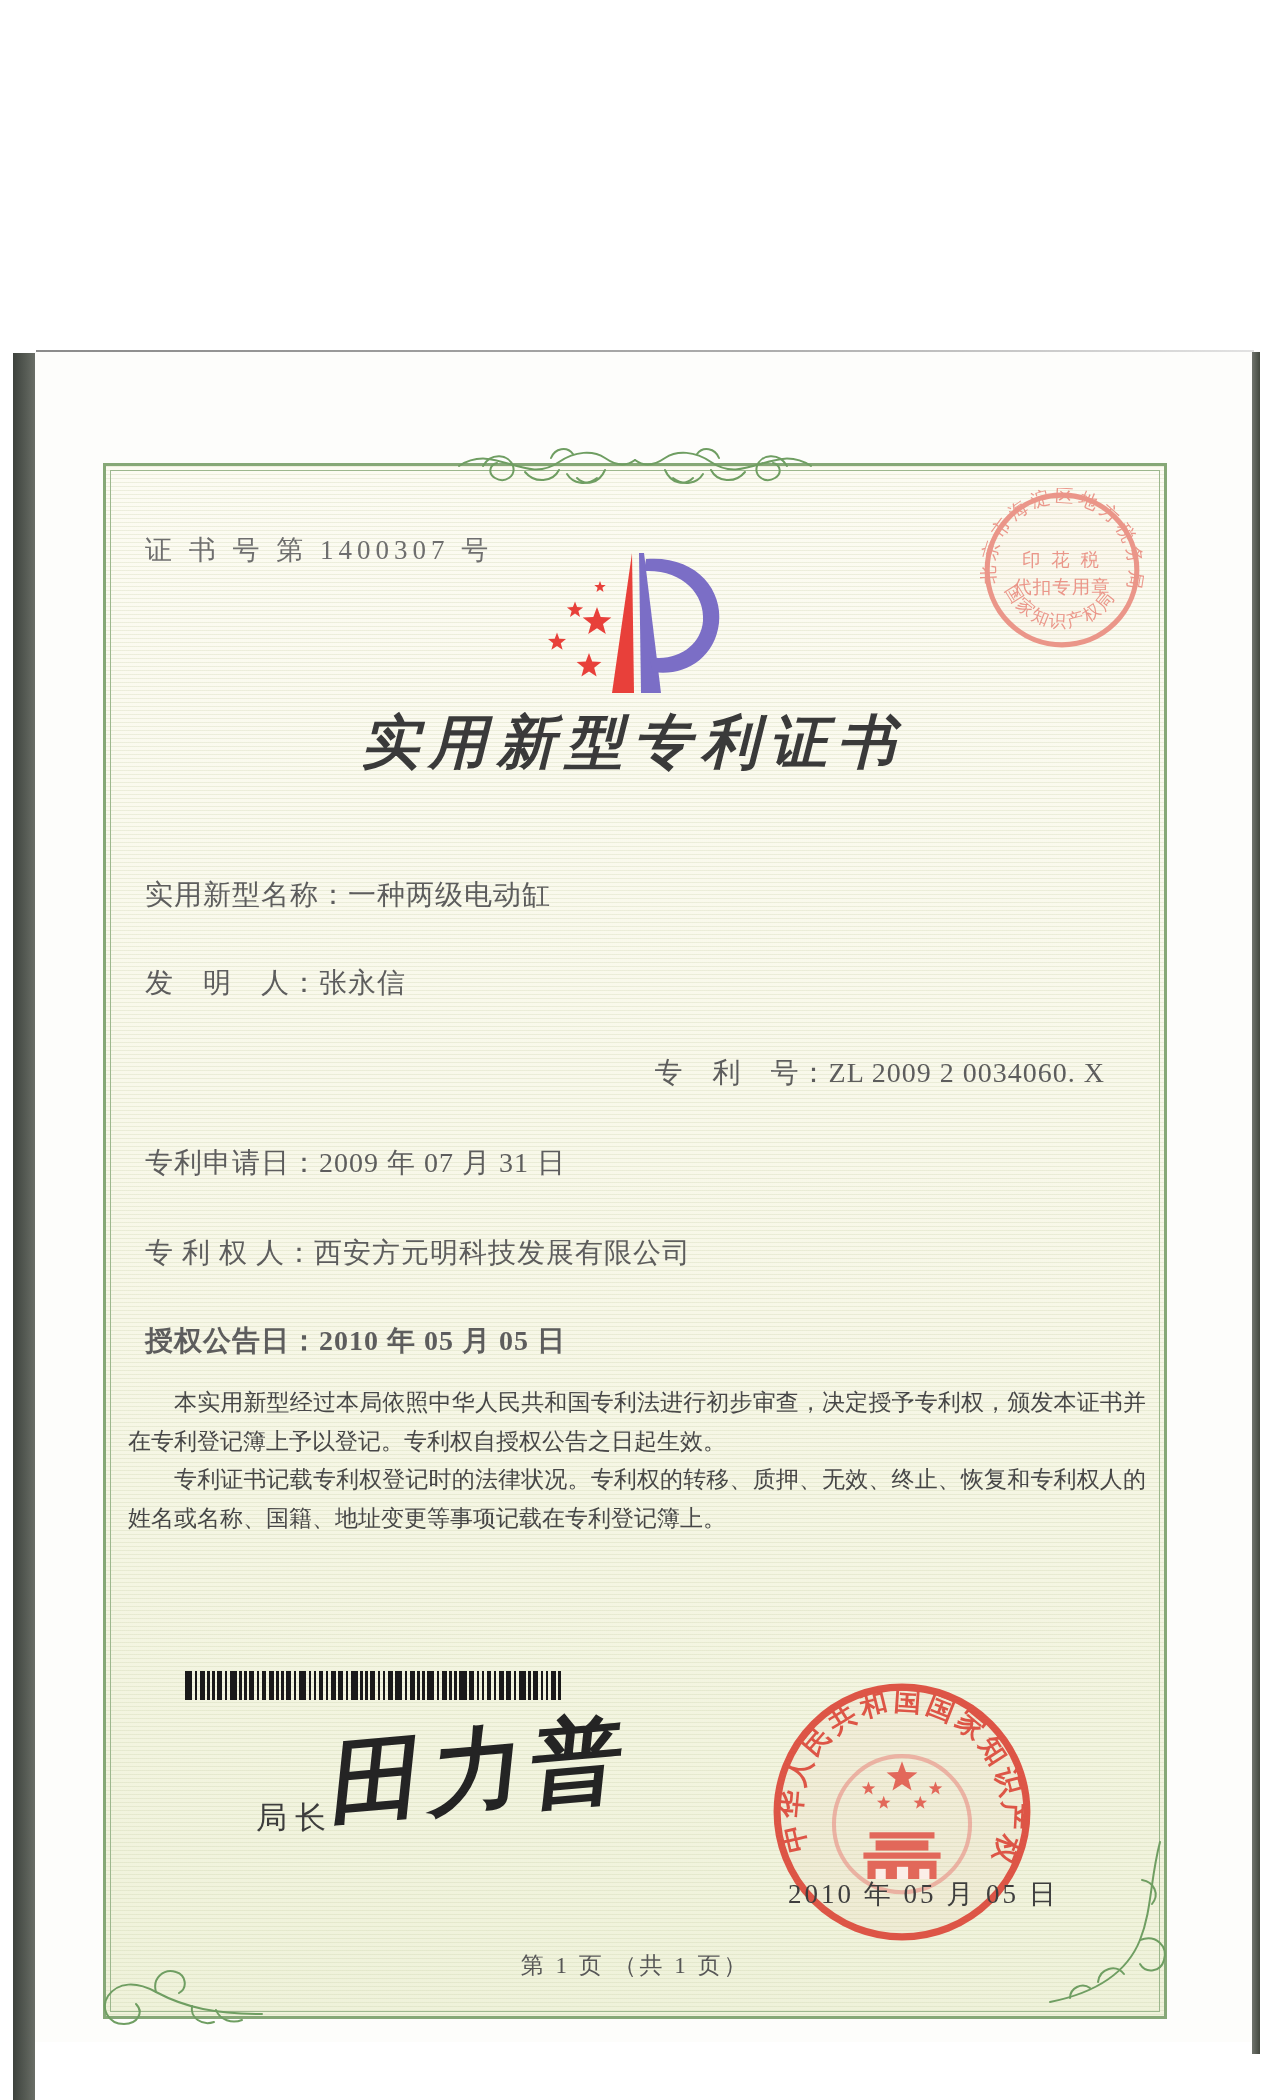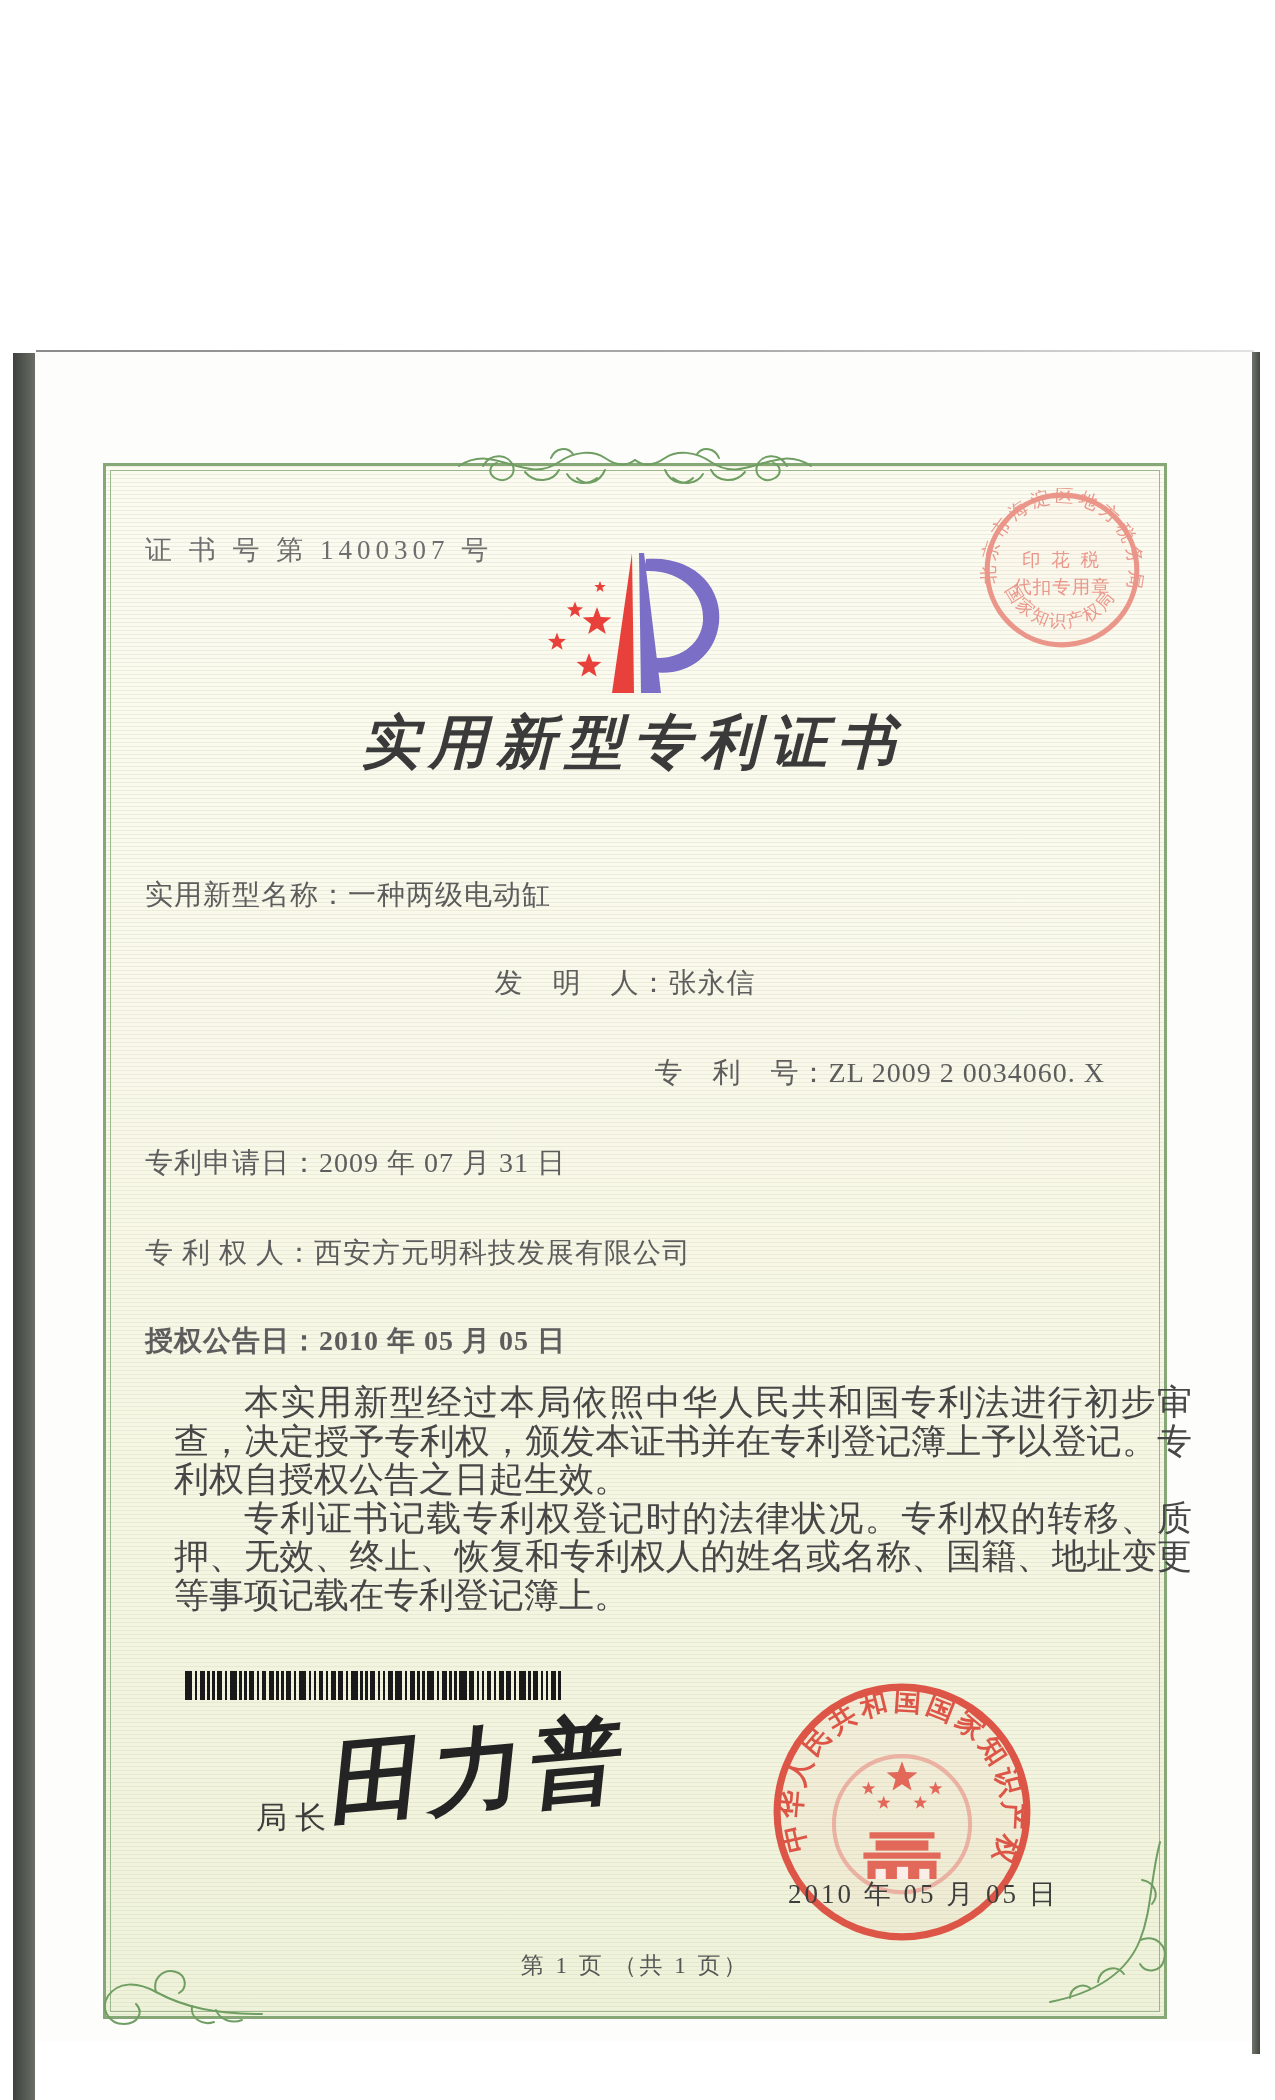--- a/index.html
+++ b/index.html
@@ -34,24 +34,24 @@
   .cert-no{left:145px;top:532px;font-size:27px;color:#6e6e6e;letter-spacing:5px;z-index:3;}
 
   .logo{left:545px;top:545px;z-index:3;}
 
   .tax-stamp{left:980px;top:488px;z-index:4;opacity:.88;}
 
   .title{left:168px;top:704px;width:930px;text-align:center;font-size:58px;font-weight:600;
     letter-spacing:10px;color:#3a3a3a;z-index:3;white-space:nowrap;font-style:italic;}
 
   .field{left:145px;width:960px;font-size:28px;color:#5d5d5d;letter-spacing:1px;z-index:3;white-space:nowrap;}
-  .f0{top:876px;} .f1{top:964px;text-align:center;} .f2{top:1054px;text-align:right;} .f3{top:1144px;} .f4{top:1234px;} .f5{top:1322px;font-weight:bold;}
-
-  .body-text{left:128px;top:1384px;width:1018px;font-size:35px;line-height:38.5px;
-    color:#474747;text-align:justify;z-index:3;margin-left:46px;}
+  .f0{top:876px;} .f1{top:964px;} .f2{top:1054px;text-align:right;} .f3{top:1144px;} .f4{top:1234px;} .f5{top:1322px;font-weight:bold;}
+
+  .body-text{left:128px;top:1384px;width:1018px;font-size:23px;line-height:38.5px;
+    color:#474747;text-align:justify;z-index:3;}
   .body-text p{margin:0;text-indent:2em;}
 
   .barcode{left:185px;top:1671px;width:378px;height:29px;z-index:3;display:flex;}
   .barcode i{display:block;height:100%;background:#191919;}
 
   .sig-label{left:256px;top:1797px;font-size:31px;color:#3d3d3d;letter-spacing:8px;z-index:3;font-family:Liberation Mono, monospace;}
   .sig-name{left:332px;top:1722px;font-size:92px;font-weight:bold;color:#242424;letter-spacing:8px;
     transform:rotate(-5deg) skewX(-11deg);transform-origin:left center;z-index:3;white-space:nowrap;}
 
   .seal{left:770px;top:1680px;z-index:4;}

